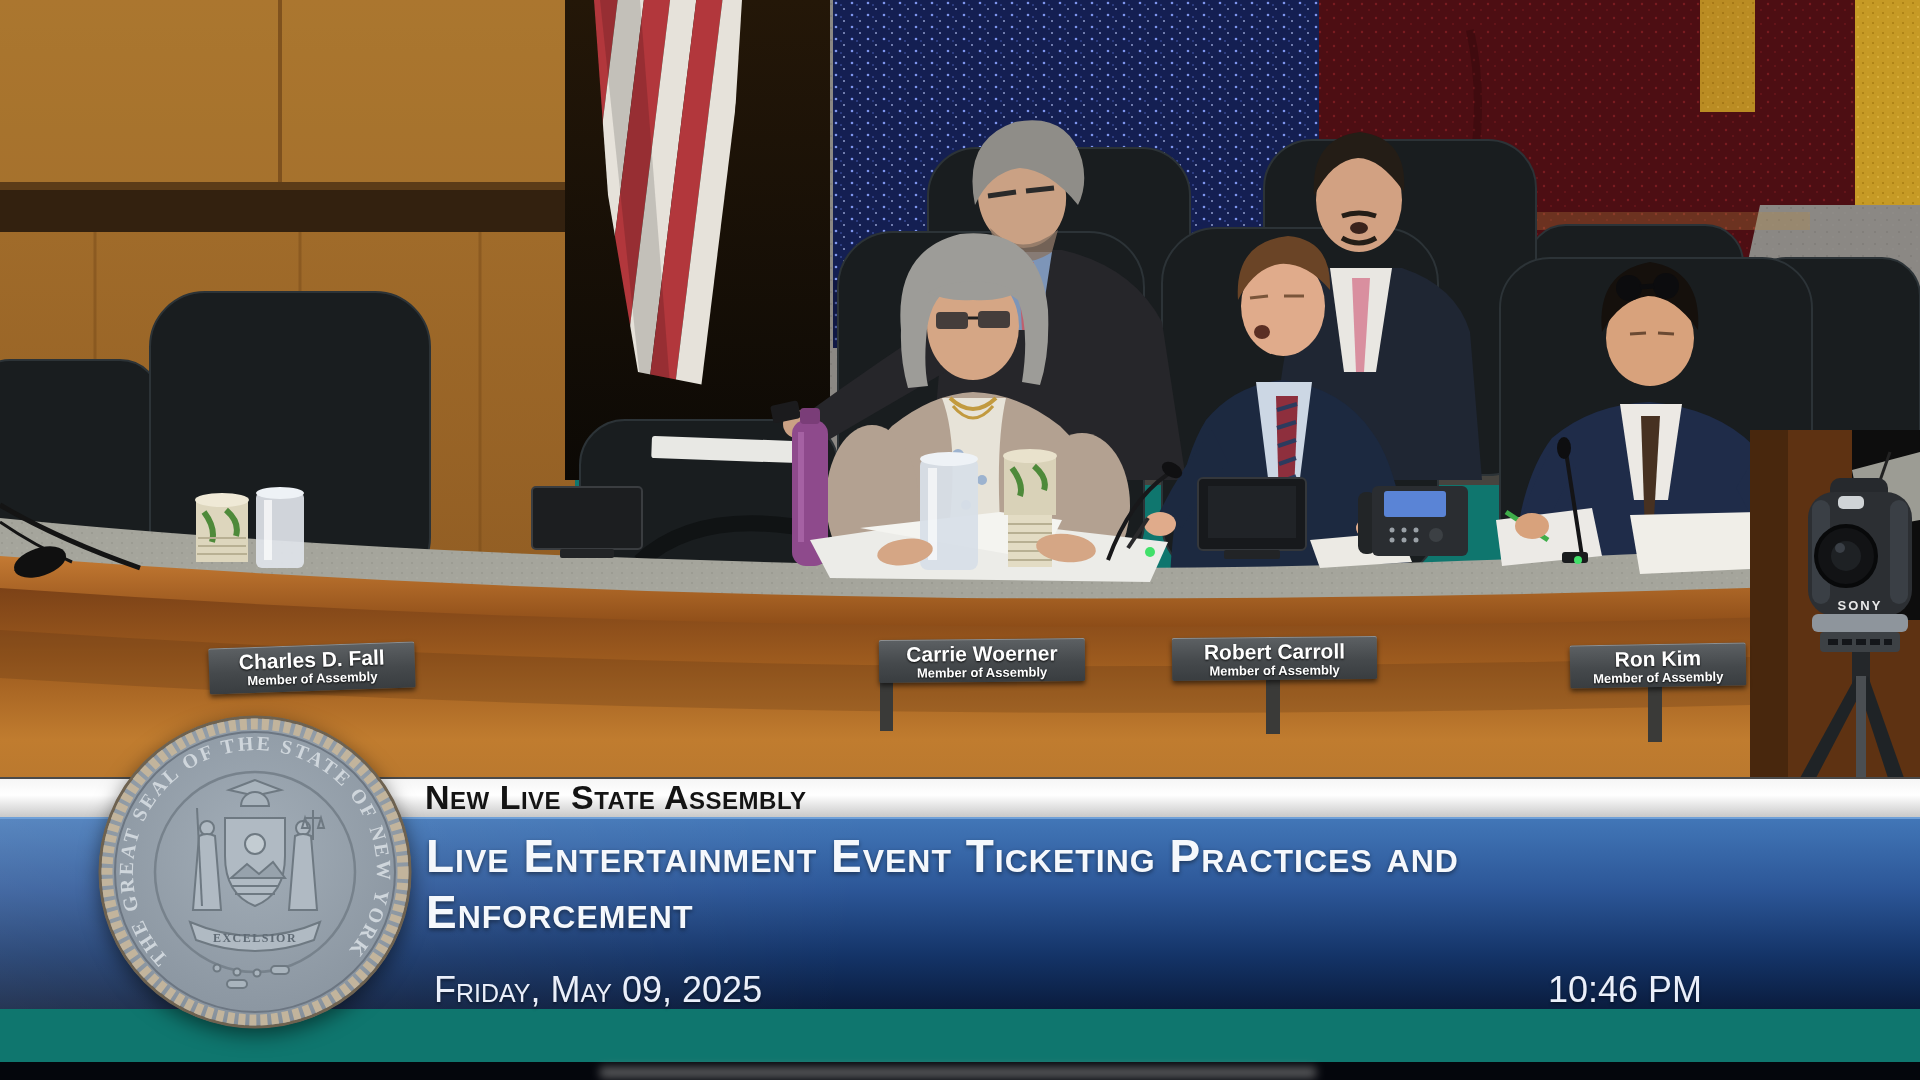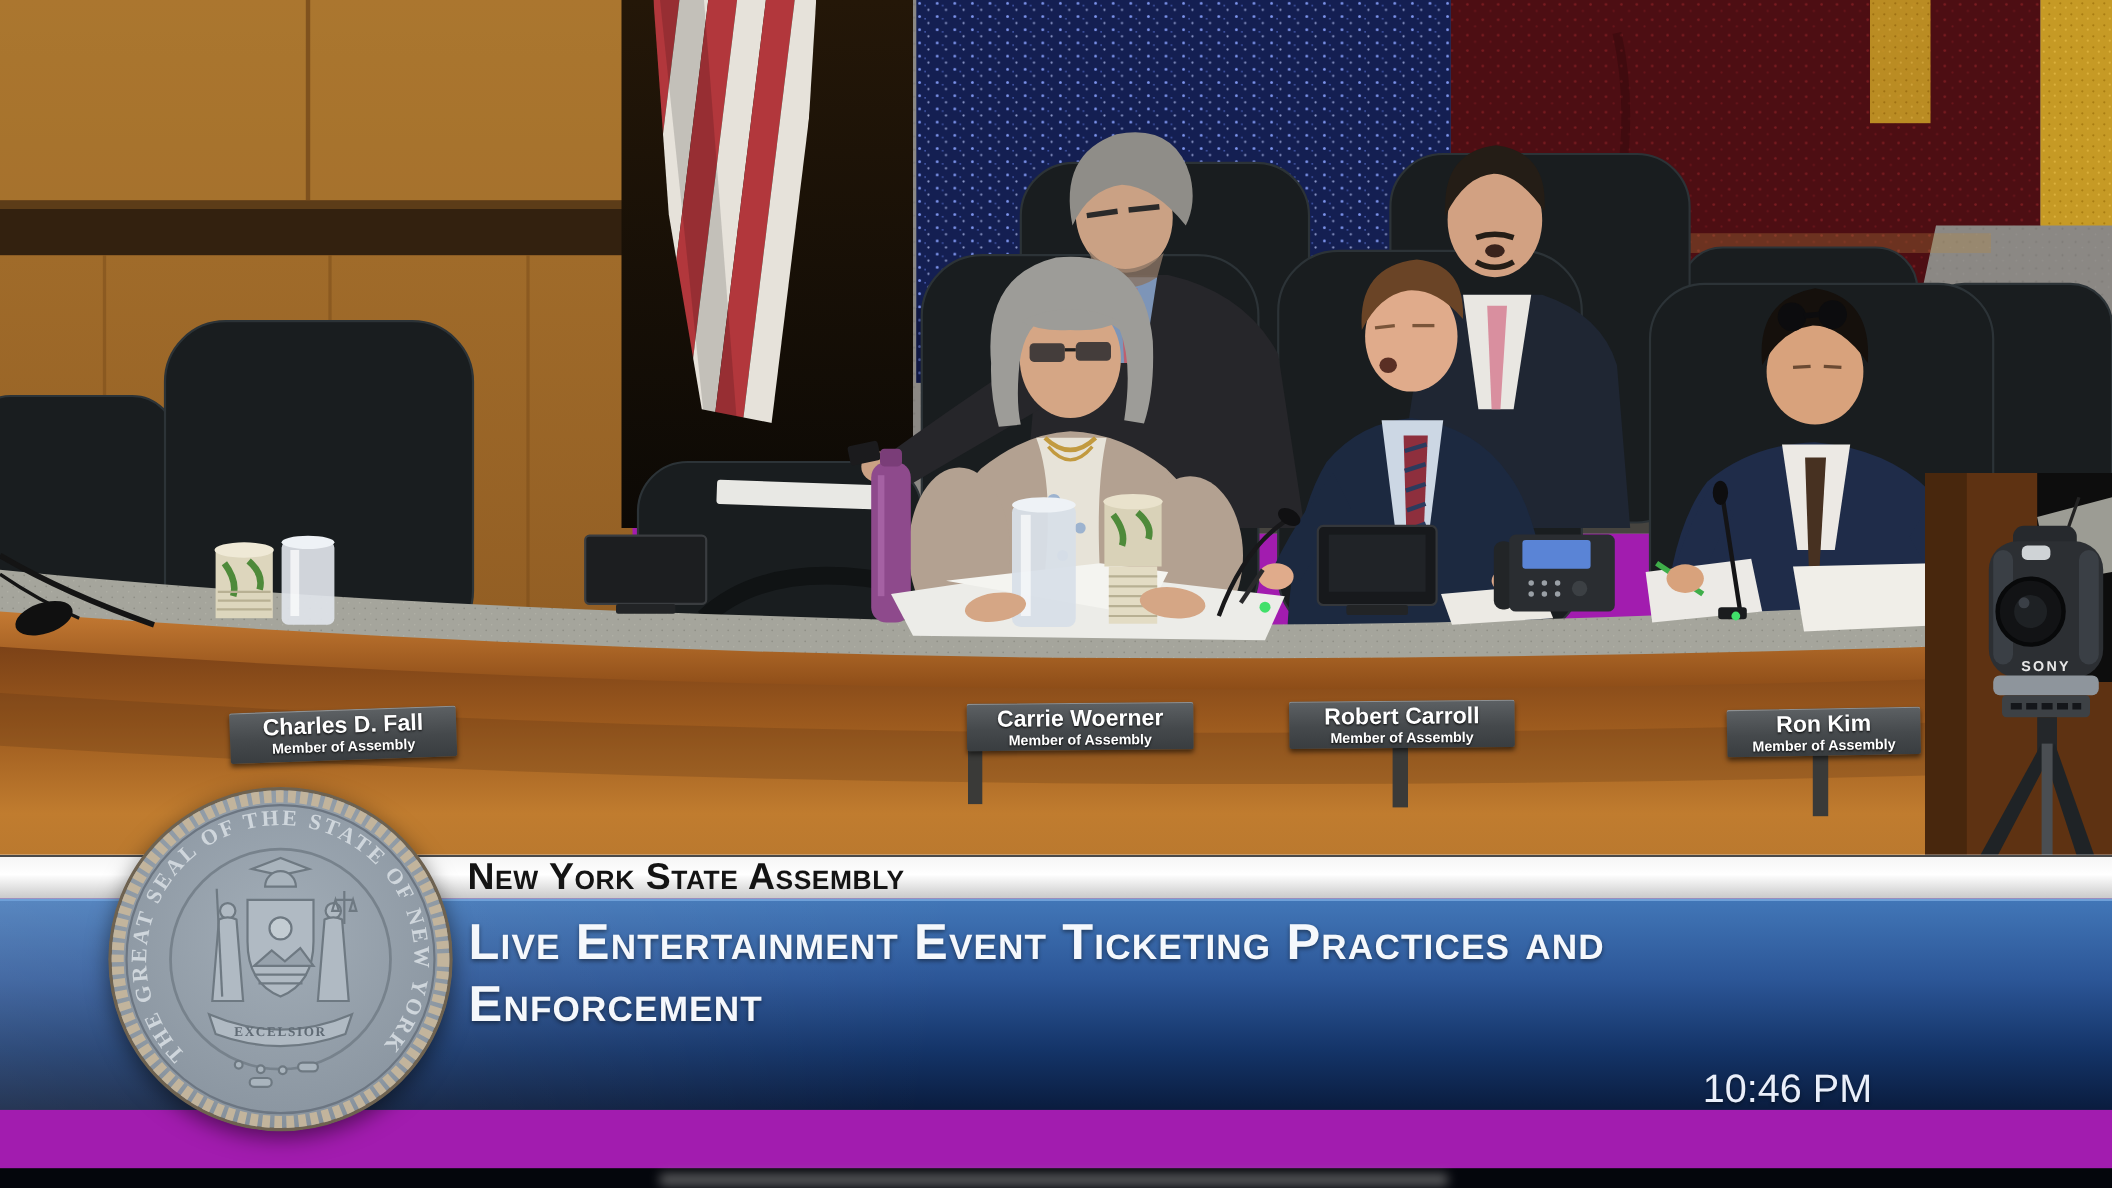--- a/index.html
+++ b/index.html
@@ -1,16 +1,16 @@
 <!DOCTYPE html>
 <html><head>
 <meta charset="utf-8">
 <style>
   html,body{margin:0;padding:0;background:#000;}
-  #frame{position:relative;width:1920px;height:1080px;overflow:hidden;background:#a21caf;
+  #frame{position:relative;width:1920px;height:1080px;overflow:hidden;background:#0f766e;
          font-family:"Liberation Sans",sans-serif;}
   #scene{position:absolute;left:0;top:0;}
   
   .band-white{position:absolute;left:0;top:777px;width:1920px;height:40px;
     background:linear-gradient(180deg,#f4f4f4 0%,#ffffff 45%,#c9c9c9 100%);
     box-shadow:inset 0 2px 0 #4a4a4a;}
   .band-white .org{position:absolute;left:425px;top:0;height:40px;line-height:40px;
     font-variant:small-caps;font-size:34px;font-weight:600;color:#141414;letter-spacing:.5px;}
   .band-white .hearing{position:absolute;right:192px;top:0;height:40px;line-height:40px;
     font-size:33px;font-weight:500;color:#141414;letter-spacing:.5px;}
@@ -349,25 +349,26 @@
 <div class="plate" style="left:1172px;top:637px;width:205px;height:43px;transform:rotate(-.5deg);">
   <div class="nm">Robert Carroll</div>
   <div class="ti">Member of Assembly</div>
 </div>
 <div class="plate" style="left:1570px;top:644px;width:176px;height:43px;transform:rotate(-1deg);">
   <div class="nm">Ron Kim</div>
   <div class="ti">Member of Assembly</div>
 </div>
 
 <div class="band-white">
-  <div class="org">New York State Assembly</div>
+  <div class="org">New Live State Assembly</div>
 </div>
 <div class="band-blue">
   <div class="title"><span>Live Entertainment Event Ticketing Practices and</span><br>
     <span>Enforcement</span></div>
+  <div class="date">Friday, May 09, 2025</div>
   <div class="time">10:46 PM</div>
 </div>
 <div class="band-bottom">
   <div class="blur"></div>
 </div>
 
 <svg id="seal" width="320" height="324" viewBox="0 0 320 324">
   <circle cx="160" cy="162" r="156" fill="url(#rgSeal)"></circle>
   <circle cx="160" cy="162" r="155" fill="none" stroke="#6e6250" stroke-width="3"></circle>
   <circle cx="160" cy="162" r="148" fill="none" stroke="#c2b49c" stroke-width="11" stroke-dasharray="7 4"></circle>

